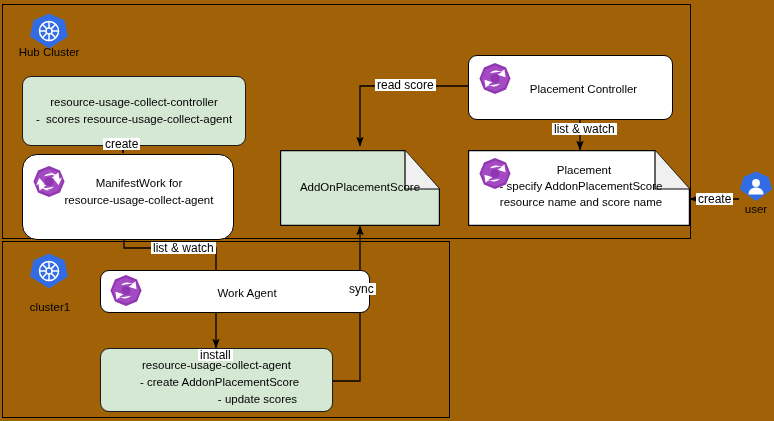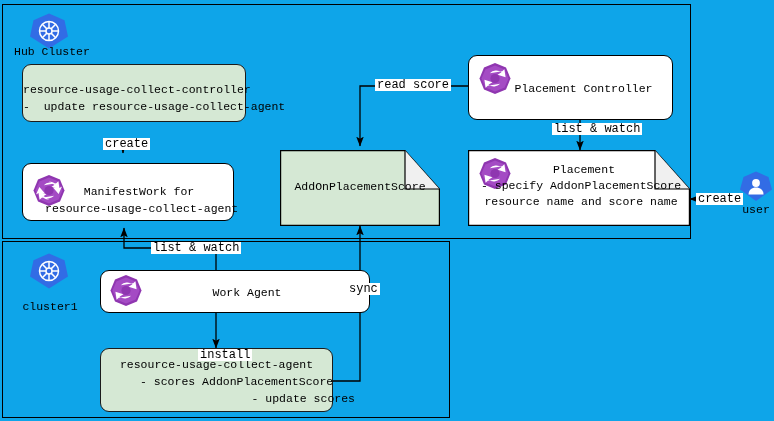--- a/index.html
+++ b/index.html
@@ -4,22 +4,22 @@
 <style>
   html, body {
     margin: 0;
     padding: 0;
     background: #ffffff;
   }
   #canvas {
     position: relative;
     width: 774px;
     height: 421px;
-    background: #0ea5e9;
-    font-family: Liberation Mono, monospace;
+    background: #a16207;
+    font-family: Liberation Sans, sans-serif;
     overflow: hidden;
   }
   .svg-layer {
     position: absolute;
     left: 0;
     top: 0;
     width: 774px;
     height: 421px;
   }
   .node {
@@ -140,26 +140,26 @@
         <line x1="24" y1="19" x2="30.5" y2="19"></line>
         <line x1="14.3" y1="12.3" x2="18.9" y2="16.9"></line>
         <line x1="23.1" y1="21.1" x2="27.7" y2="25.7"></line>
         <line x1="27.7" y1="12.3" x2="23.1" y2="16.9"></line>
         <line x1="18.9" y1="21.1" x2="14.3" y2="25.7"></line>
       </g>
     </svg>
   </div>
   <div class="cluster-label" style="left:0px; top:300px; width:100px;">cluster1</div>
 
-  <div class="node rounded-box green" style="left:22px; top:64px; width:224px; height:58px;">
+  <div class="node rounded-box green" style="left:22px; top:76px; width:224px; height:70px;">
     <div class="box-text" style="top:17px;">resource-usage-collect-controller</div>
-    <div class="box-text" style="top:34px;">-  update resource-usage-collect-agent</div>
-  </div>
-
-  <div class="node rounded-box" style="left:22px; top:163px; width:212px; height:58px;">
+    <div class="box-text" style="top:34px;">-  scores resource-usage-collect-agent</div>
+  </div>
+
+  <div class="node rounded-box" style="left:22px; top:154px; width:212px; height:86px;border-radius:15px;">
     <div class="icon-wrap" style="left:6px; top:9px; width:40px; height:40px;">
       <svg width="40" height="40" viewBox="0 0 40 40">
         <polygon points="20,2 31,6.5 35.5,17.5 31,28.5 20,33 9,28.5 4.5,17.5 9,6.5" fill="#8f36b0"></polygon>
         <polygon points="20,4.5 29.6,8.5 33.5,17.5 29.6,26.5 20,30.5 10.4,26.5 6.5,17.5 10.4,8.5" fill="#a44bc4"></polygon>
         <path d="M20,8.5 A9,9 0 0,1 28.4,14.6 L24,14.6 L29.6,21 L33,13.6 L30.4,14.9" fill="#ffffff"></path>
         <path d="M20,26.5 A9,9 0 0,1 11.6,20.4 L16,20.4 L10.4,14 L7,21.4 L9.6,20.1" fill="#ffffff"></path>
         <circle cx="20" cy="17.5" r="4.6" fill="#8f36b0"></circle>
         <path d="M14.8,12.2 A9,9 0 0,1 26.5,11.2 L22.6,13.8 L30.6,16.2 L29.4,8.2 L27.2,10.2" fill="#ffffff"></path>
         <path d="M25.2,22.8 A9,9 0 0,1 13.5,23.8 L17.4,21.2 L9.4,18.8 L10.6,26.8 L12.8,24.8" fill="#ffffff"></path>
       </svg>
@@ -226,22 +226,22 @@
         <circle cx="20" cy="17.5" r="4.6" fill="#8f36b0"></circle>
         <path d="M14.8,12.2 A9,9 0 0,1 26.5,11.2 L22.6,13.8 L30.6,16.2 L29.4,8.2 L27.2,10.2" fill="#ffffff"></path>
         <path d="M25.2,22.8 A9,9 0 0,1 13.5,23.8 L17.4,21.2 L9.4,18.8 L10.6,26.8 L12.8,24.8" fill="#ffffff"></path>
       </svg>
     </div>
     <div class="box-text" style="top:14px; padding-left:24px; width:calc(100% - 24px);">Work Agent</div>
   </div>
 
   <div class="node rounded-box green" style="left:100px; top:348px; width:233px; height:64px;">
     <div class="box-text" style="top:8px;">resource-usage-collect-agent</div>
-    <div class="box-text" style="top:25px; text-align:left; padding-left:39px;">- scores AddonPlacementScore</div>
-    <div class="box-text" style="top:42px; text-align:right; padding-left:23px;">- update scores</div>
+    <div class="box-text" style="top:25px; text-align:left; padding-left:39px;">- create AddonPlacementScore</div>
+    <div class="box-text" style="top:42px; text-align:center; padding-left:41px;">- update scores</div>
   </div>
 
   <div class="edge-label" style="left:103px; top:138px;">create</div>
 
   <div class="edge-label" style="left:375px; top:79px;">read score</div>
 
   <div class="edge-label" style="left:552px; top:123px;">list &amp; watch</div>
 
   <div class="edge-label" style="left:696px; top:193px;">create</div>
 

